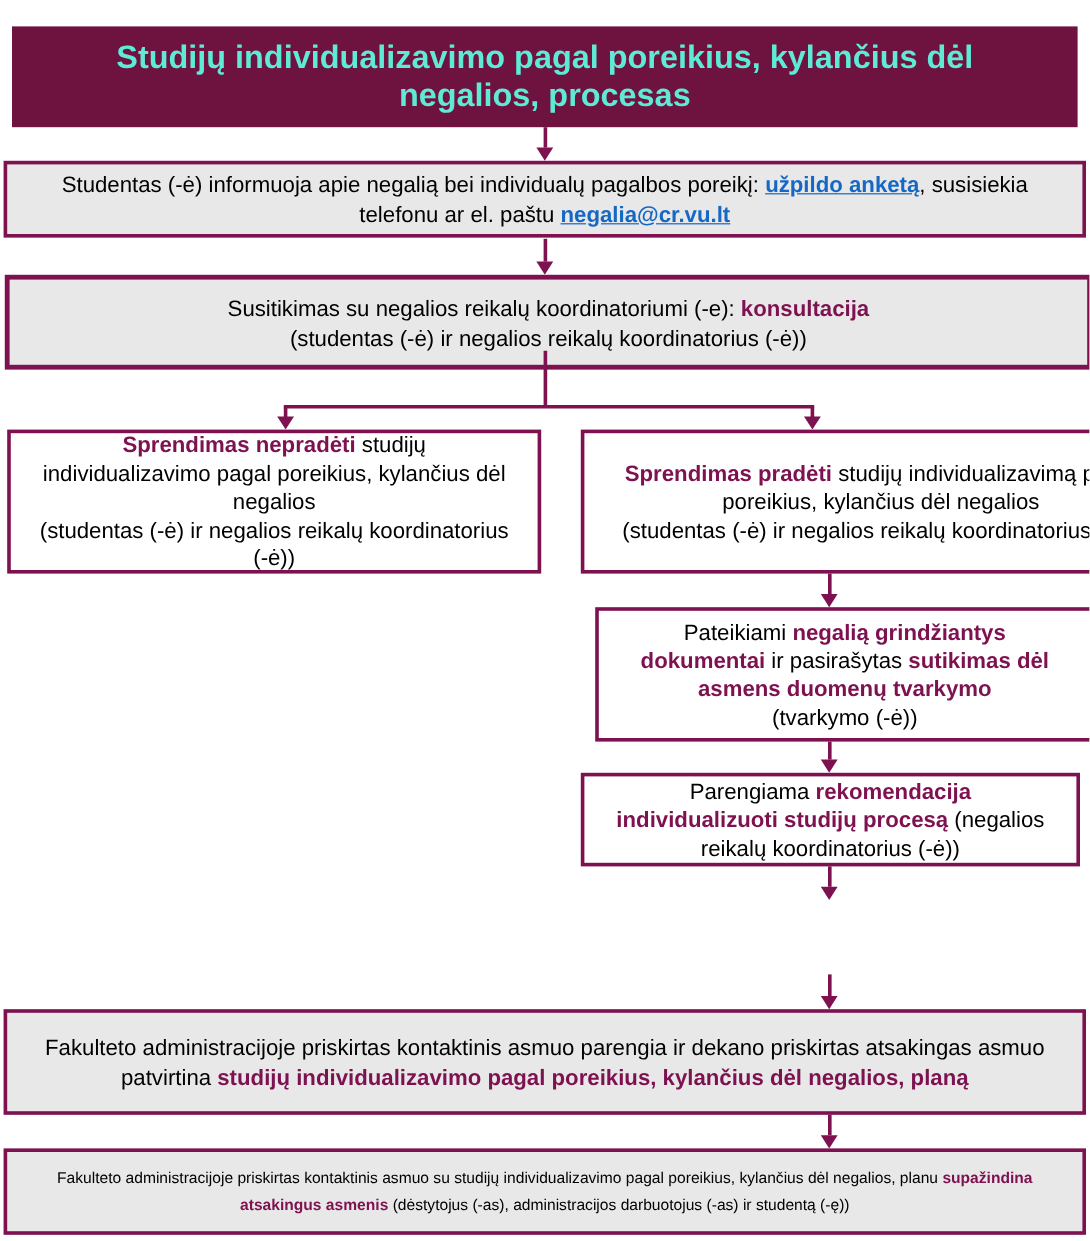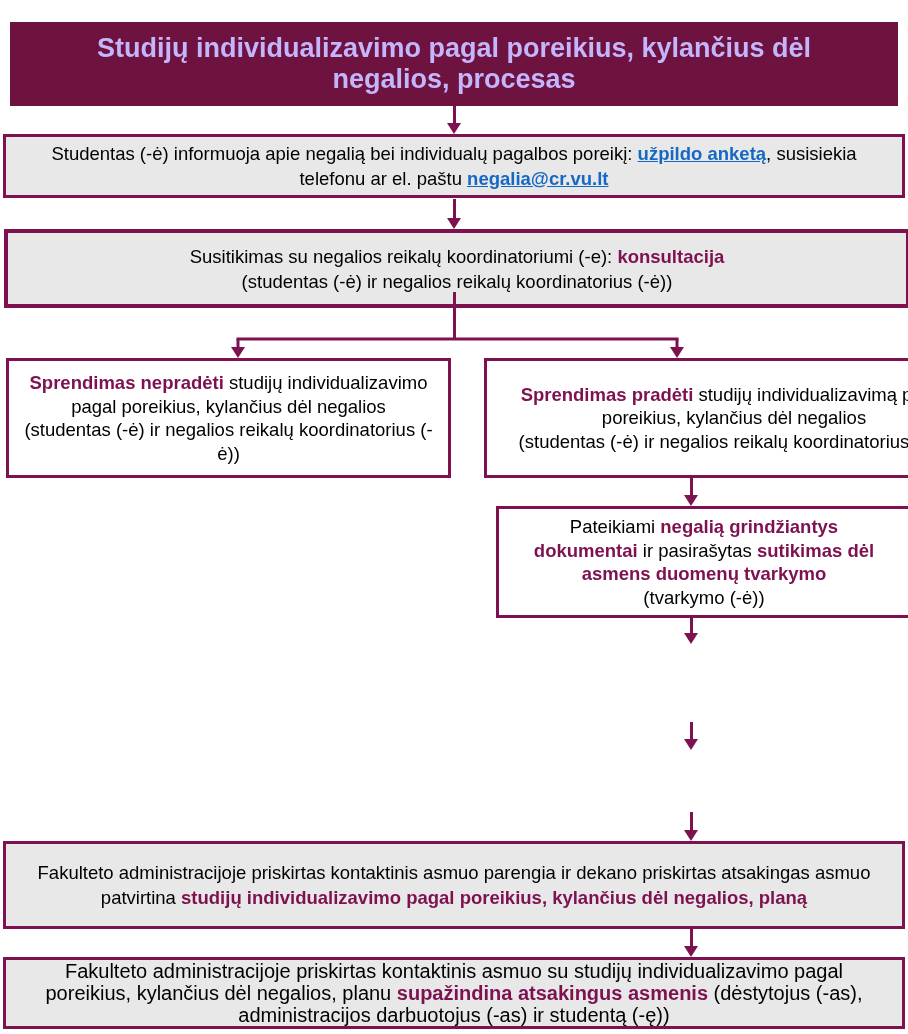--- a/index.html
+++ b/index.html
@@ -2,30 +2,30 @@
 <html lang="lt" style="--accent: #7E1150; --header-bg: #6E1240; --box-gray: #E8E8E8; --link-blue: #1568C4; --text: #000000; --canvas-bg: #FFFFFF;"><head>
 <meta charset="utf-8">
 <style>
   html,body{margin:0;padding:0;background:#fff;}
   body{font-family:"Liberation Sans","DejaVu Sans",sans-serif;}
   .canvas{position:relative;width:908px;height:1034px;background:var(--canvas-bg,#fff);overflow:hidden;}
   .title-bar{
     position:absolute;left:10px;top:22px;width:888px;height:84px;
     background:var(--header-bg,#6E1240);
     display:flex;align-items:center;justify-content:center;text-align:center;
-    color:#c4b5fd;font-weight:bold;font-size:27px;line-height:31px;
+    color:#5eead4;font-weight:bold;font-size:27px;line-height:31px;
     padding:8px 30px;box-sizing:border-box;
   }
   .box{
     position:absolute;box-sizing:border-box;
     border:3px solid var(--accent,#7E1150);
     background:#fff;color:var(--text,#000);
     display:flex;align-items:center;justify-content:center;text-align:center;
     font-size:18.5px;line-height:25px;
-    padding:2px 12px;
+    padding:2px 24px;
   }
   .box p{margin:0;}
   .gray{background:var(--box-gray,#E8E8E8);}
   .thick{border-width:4px;}
   .cols{line-height:23.5px;}
   .accent-text{color:var(--accent,#7E1150);font-weight:bold;}
   .link{color:var(--link-blue,#1568C4);font-weight:bold;text-decoration:underline;cursor:pointer;}
   .arrow{position:absolute;width:14px;display:flex;flex-direction:column;align-items:center;}
   .arrow .stem{width:3px;flex:1 1 auto;background:var(--accent,#7E1150);}
   .arrow .head{width:0;height:0;flex:0 0 auto;
@@ -86,20 +86,23 @@
 
   <div class="box cols" style="left:496px;top:506px;width:416px;height:112px;padding:2px 24px">
     <p><span>Pateikiami </span><span class="accent-text">negalią grindžiantys dokumentai</span><span> ir pasirašytas </span><span class="accent-text">sutikimas dėl asmens duomenų tvarkymo</span><br><span>(tvarkymo (-ė))</span></p>
   </div>
 
   <div class="arrow" style="left:684px;top:618px;height:26px">
     <div class="stem"></div>
     <div class="head"></div>
   </div>
 
+  <div class="box cols" style="left:484px;top:644px;width:416px;height:78px">
+    <p><span>Parengiama </span><span class="accent-text">rekomendacija</span><br><span class="accent-text">individualizuoti studijų procesą</span><span> (negalios reikalų koordinatorius (-ė))</span></p>
+  </div>
 
   <div class="arrow" style="left:684px;top:722px;height:28px">
     <div class="stem"></div>
     <div class="head"></div>
   </div>
 
 
   <div class="arrow" style="left:684px;top:812px;height:29px">
     <div class="stem"></div>
     <div class="head"></div>
@@ -107,17 +110,17 @@
 
   <div class="box gray" style="left:3px;top:841px;width:902px;height:88px;padding:2px 28px">
     <p><span>Fakulteto administracijoje priskirtas kontaktinis asmuo parengia ir dekano priskirtas atsakingas asmuo patvirtina </span><span class="accent-text">studijų individualizavimo pagal poreikius, kylančius dėl negalios, planą</span><br></p>
   </div>
 
   <div class="arrow" style="left:684px;top:929px;height:28px">
     <div class="stem"></div>
     <div class="head"></div>
   </div>
 
-  <div class="box gray" style="left:3px;top:957px;width:902px;height:72px;font-size:20px;line-height:22px;padding:15px 20px">
+  <div class="box gray" style="left:3px;top:957px;width:902px;height:72px;font-size:13px;line-height:22px;padding:15px 20px">
     <p><span>Fakulteto administracijoje priskirtas kontaktinis asmuo su studijų individualizavimo pagal poreikius, kylančius dėl negalios, planu </span><span class="accent-text">supažindina atsakingus asmenis</span><span> (dėstytojus (-as), administracijos darbuotojus (-as) ir studentą (-ę))</span></p>
   </div>
 
 </div>
 
 </body></html>

